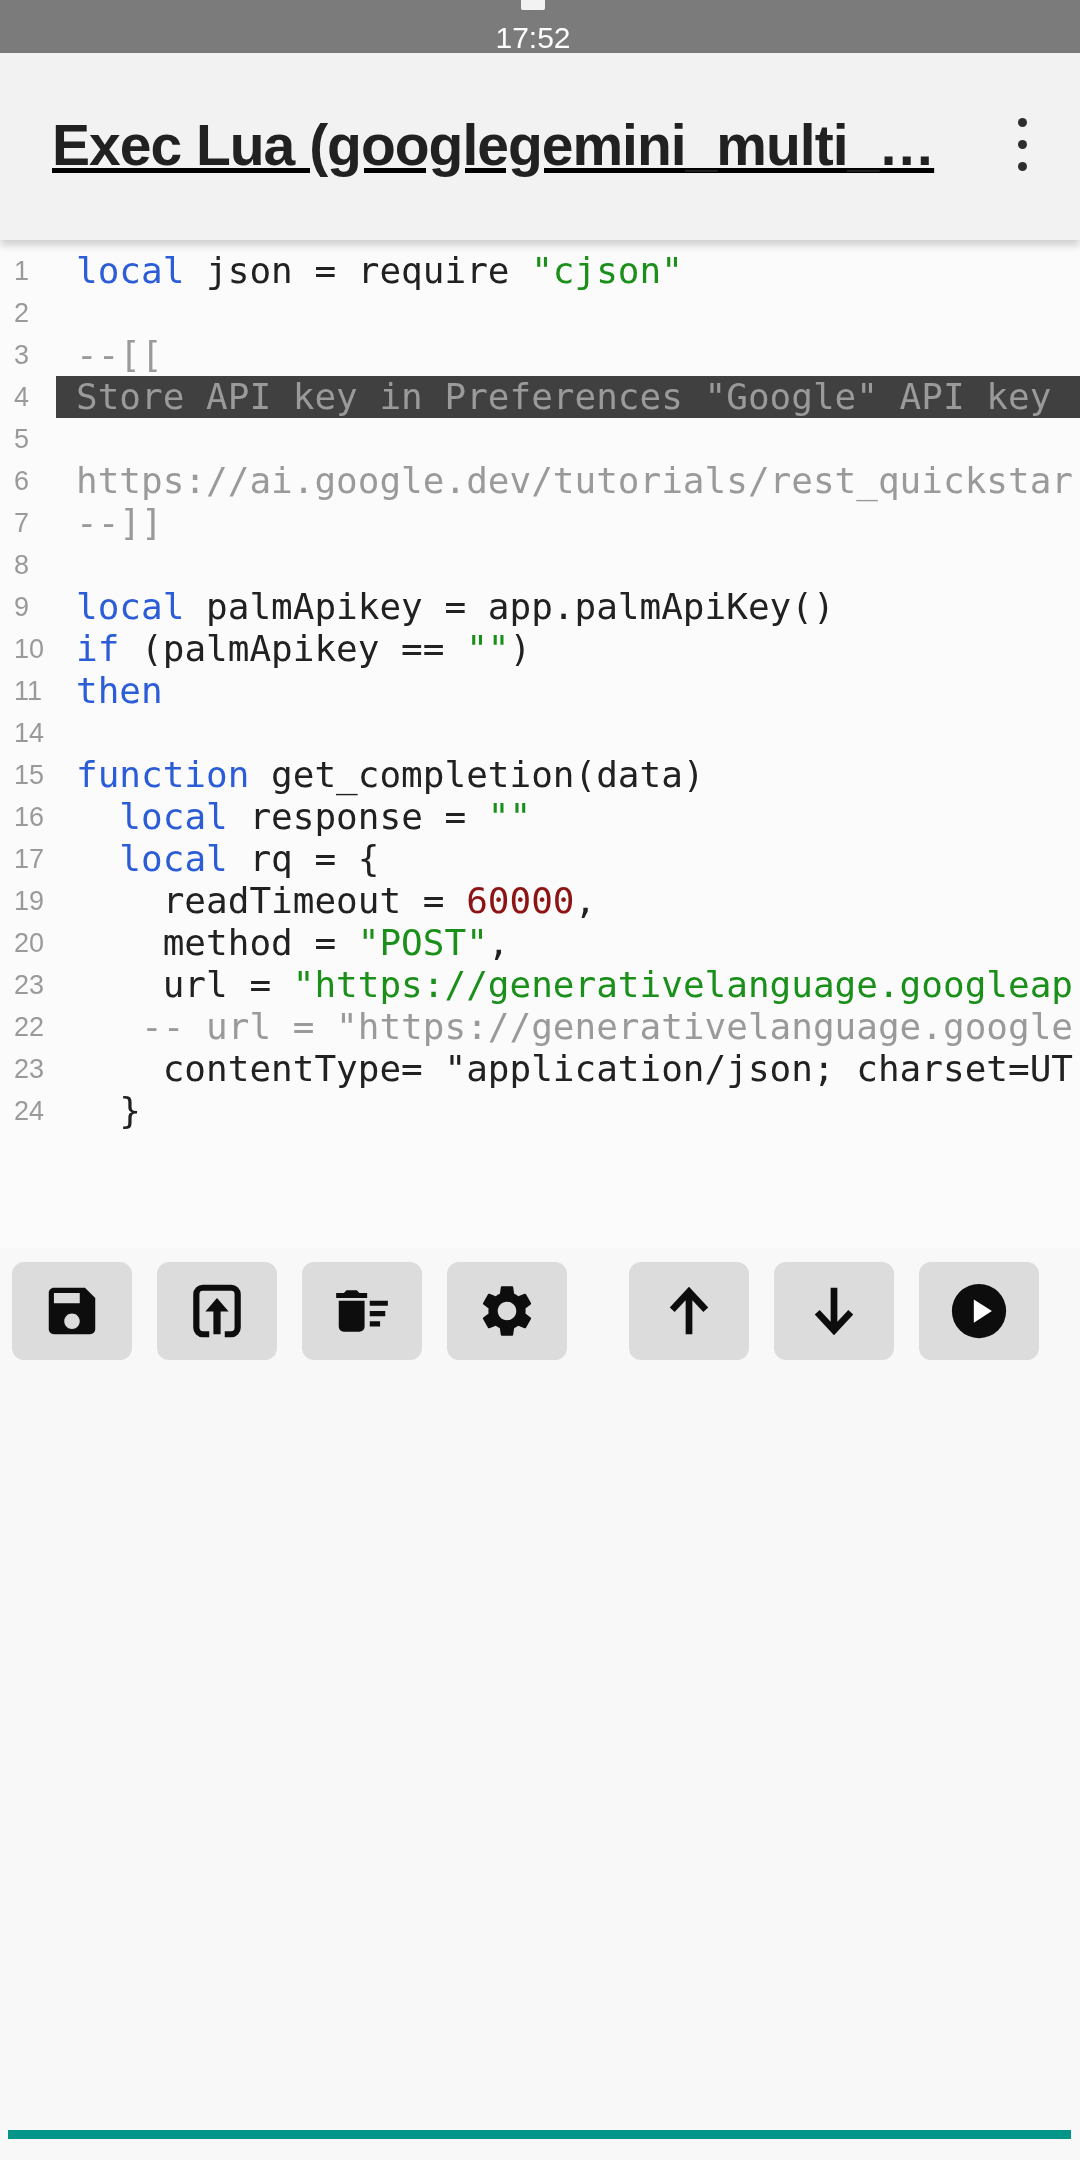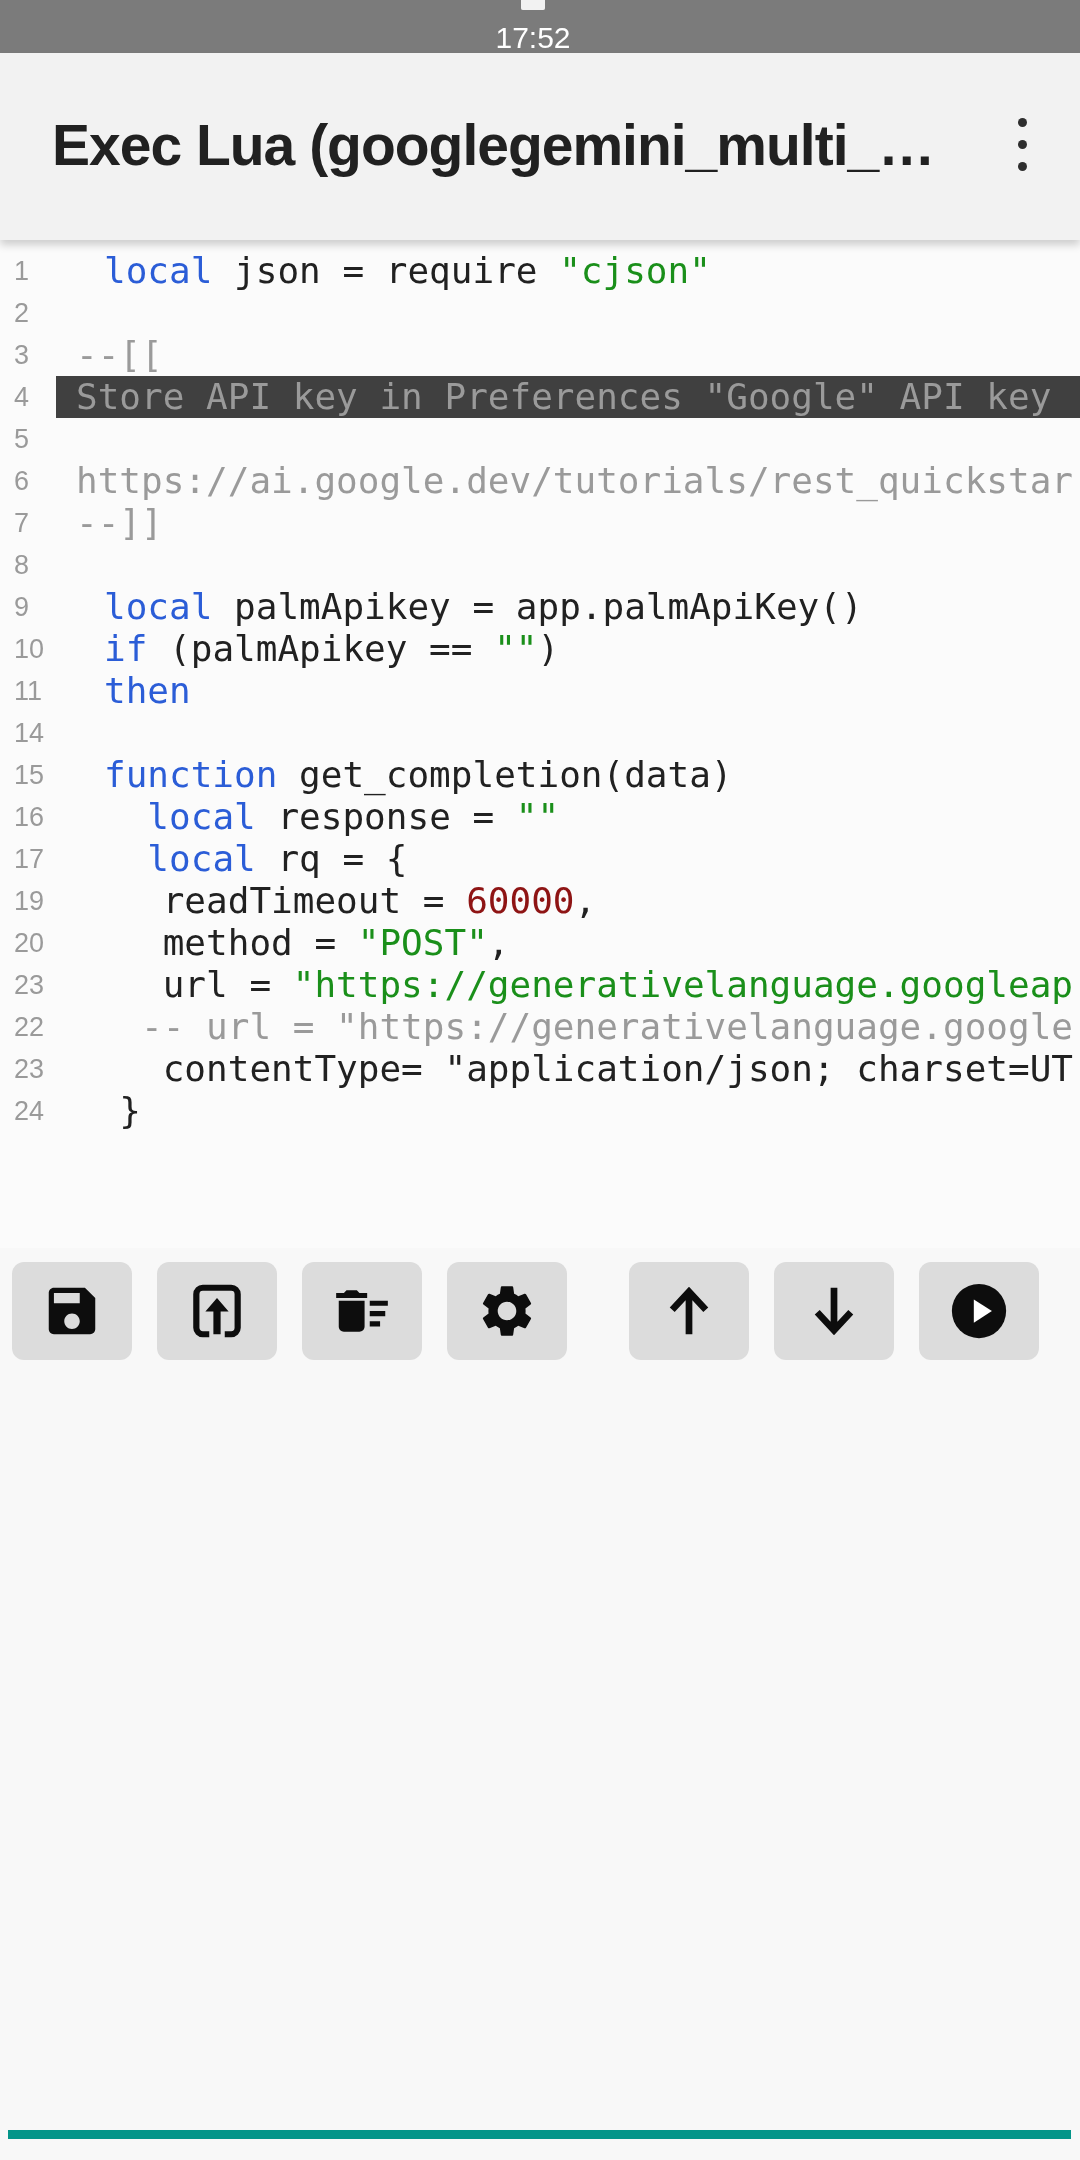--- a/index.html
+++ b/index.html
@@ -21,20 +21,21 @@
   .sb-text { color:#f2f2f2; font-size:38px; line-height:1; }
   .sb-time { color:#ffffff; font-size:30px; line-height:1; }
 
   
   .app-bar {
     height:187px; background:#f2f2f2;
     display:flex; align-items:center;
     padding:0 30px 4px 52px;
     position:relative; z-index:2;
     box-shadow:0 5px 8px rgba(0,0,0,0.18);
+    text-decoration:underline;
   }
   .app-title {
     flex:1;
     font-size:57px; font-weight:700; letter-spacing:-1px;
     color:#212121;
     white-space:nowrap; overflow:hidden;
   }
   .kebab {
     width:56px; height:120px;
     display:flex; flex-direction:column; align-items:center; justify-content:center;
@@ -56,21 +57,21 @@
     text-align:left; padding-left:14px;
     font-family:"Liberation Sans", sans-serif;
     font-size:27px; color:#9a9a9a;
   }
   .line-text {
     flex:1; height:42px; line-height:42px;
     padding-left:20px;
     font-size:36px; white-space:pre; overflow:hidden;
   }
   .line-text.hl { background:#404040; }
-  .tok-kw  { color:#2b5dd7;margin-left:28px; }
+  .tok-kw  { color:#2b5dd7; }
   .tok-pl  { color:#212121; }
   .tok-str { color:#1a8f1a; }
   .tok-num { color:#8e1414; }
   .tok-com { color:#9a9a9a; }
 
   
   .toolbar {
     margin-top:14px; padding-left:12px;
     display:flex; align-items:center;
   }

